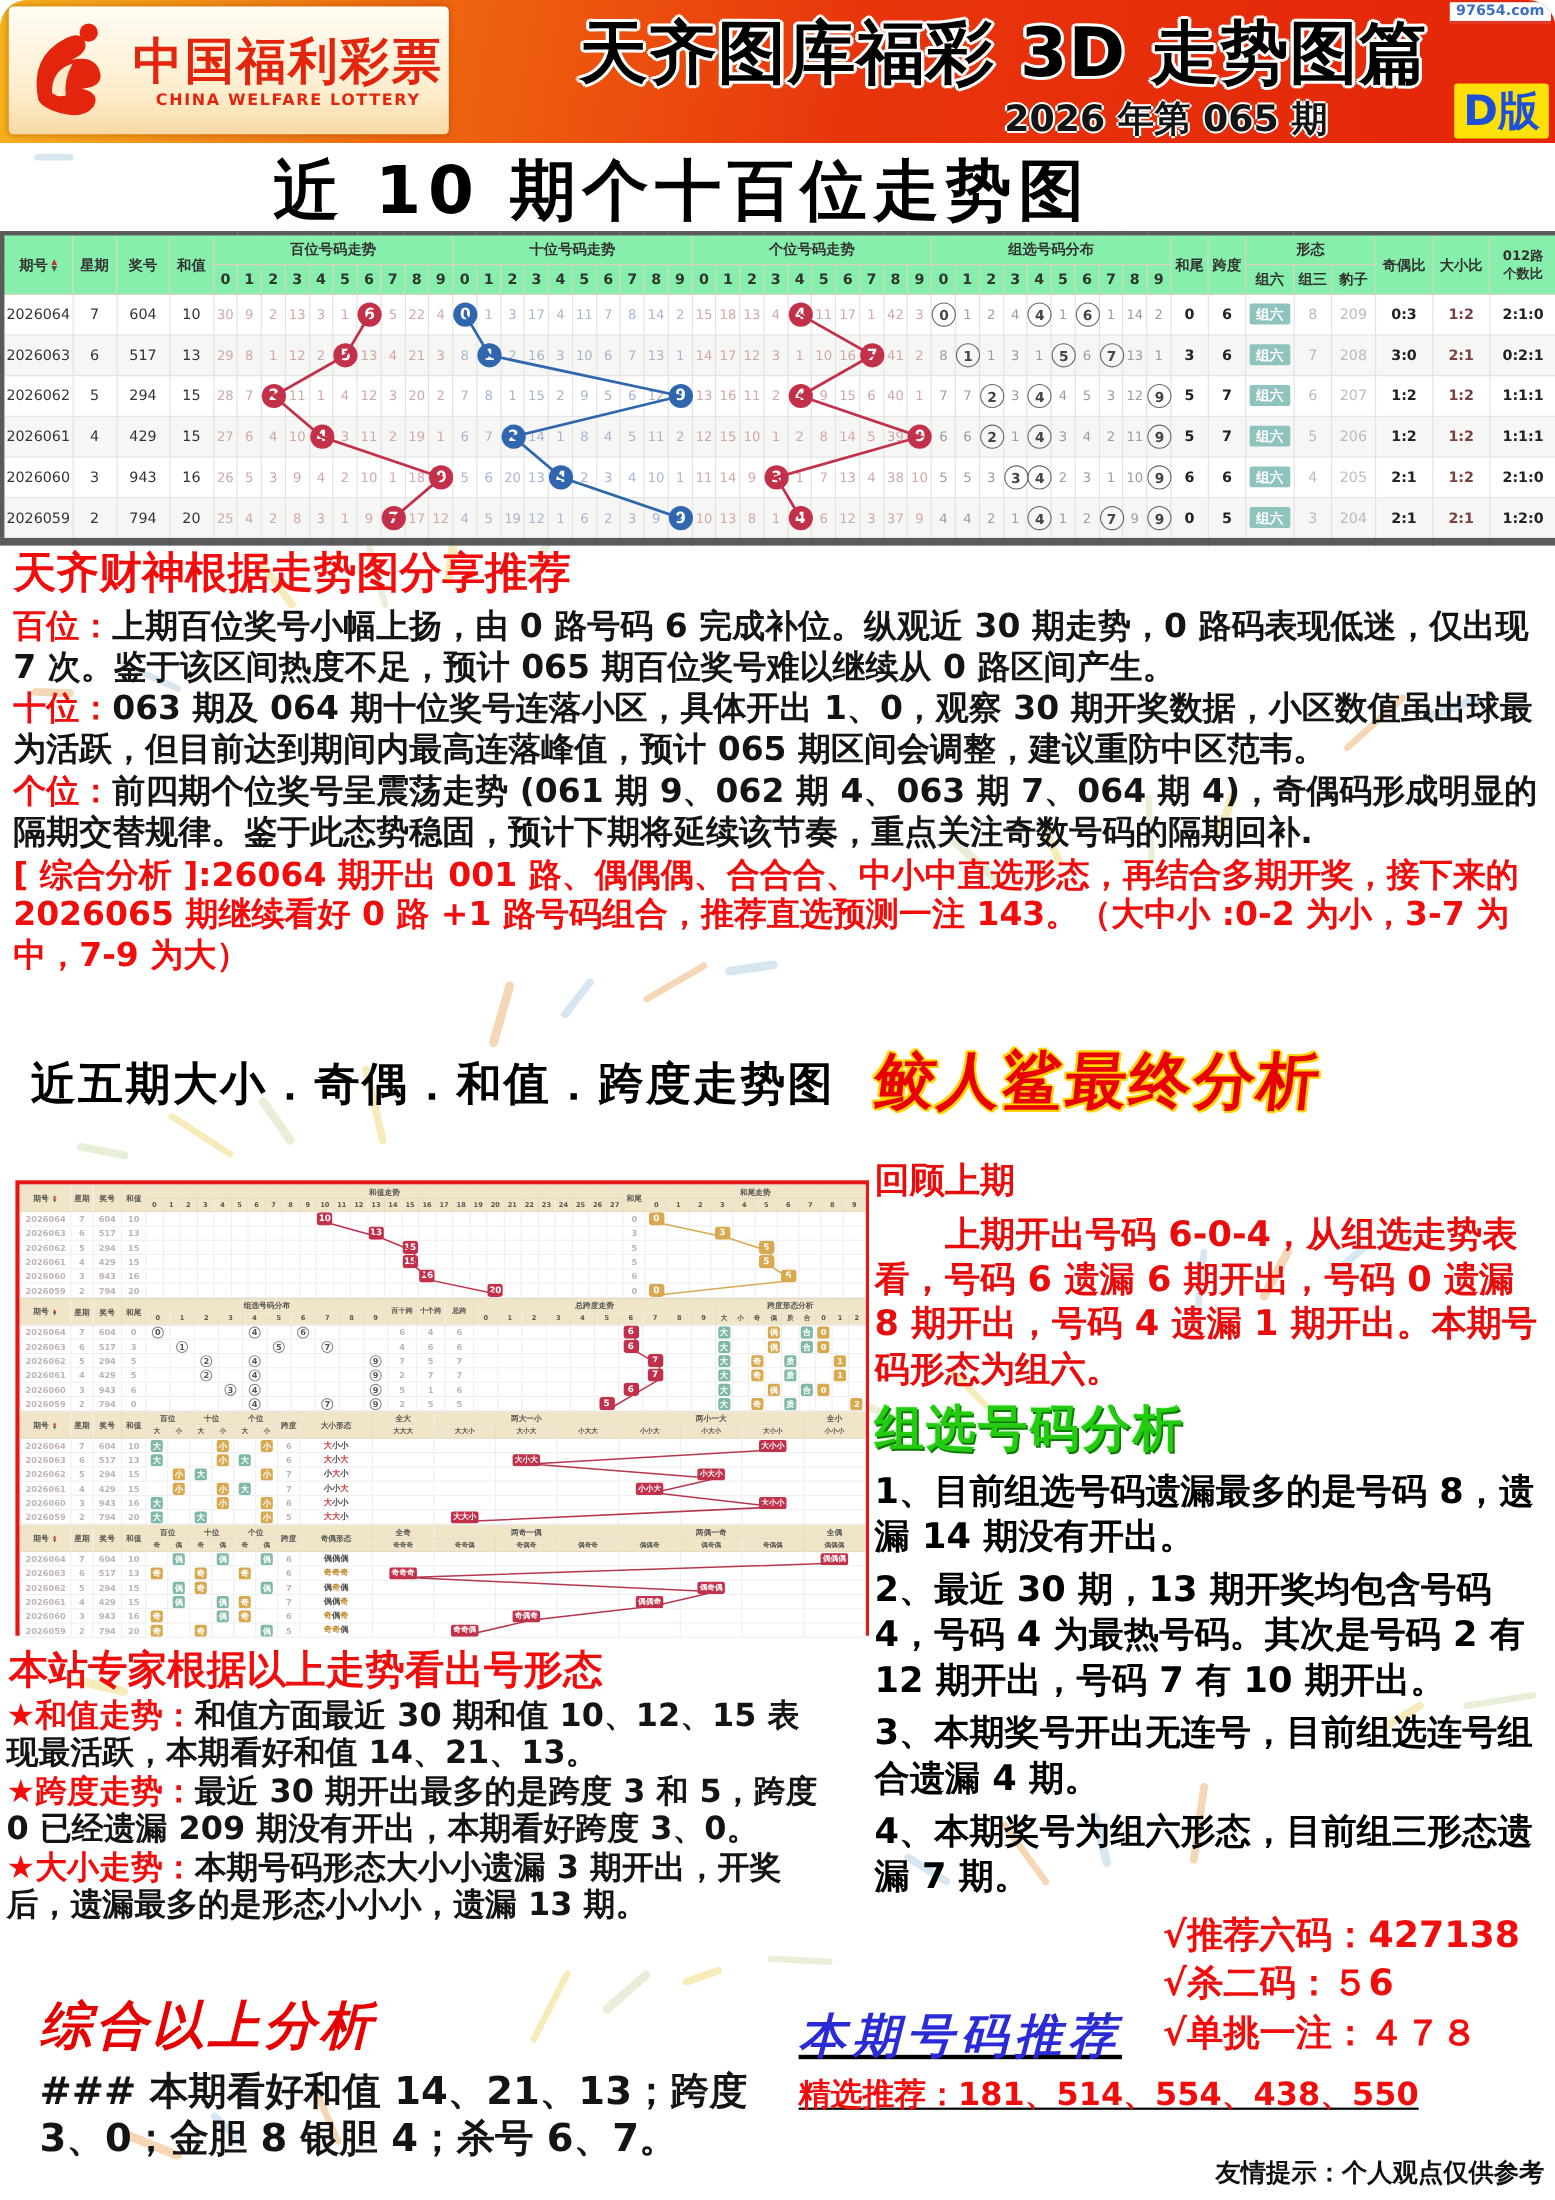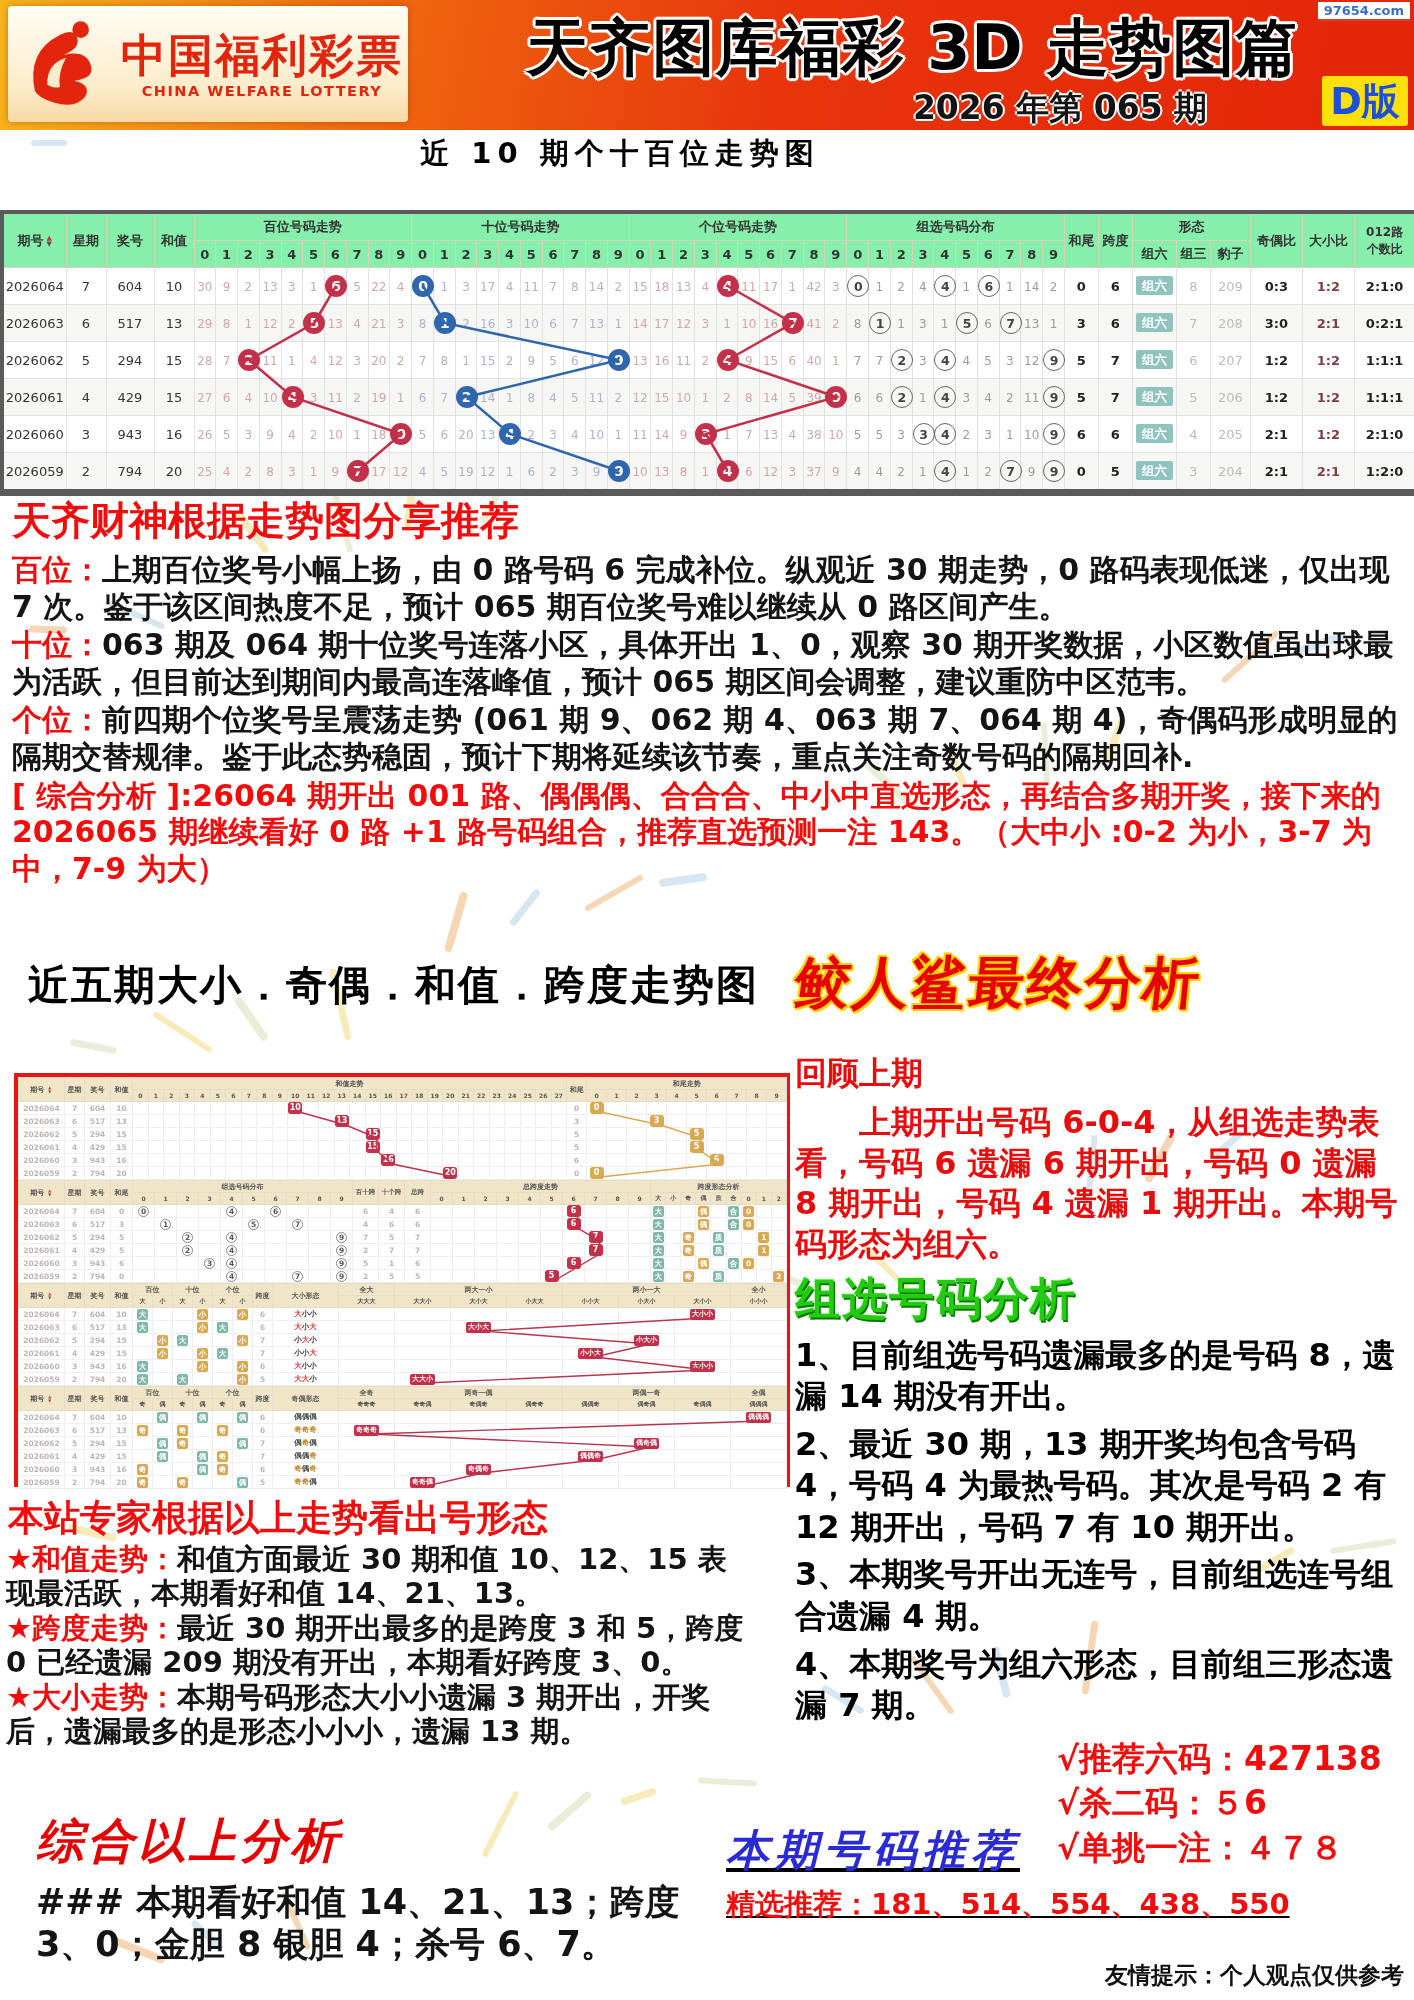--- a/index.html
+++ b/index.html
@@ -1,17 +1,17 @@
 <!DOCTYPE html>
 <html><head>
 <meta charset="utf-8">
 <style>
   html,body{margin:0;padding:0;}
   body{font-family:"DejaVu Sans",sans-serif;}
-  .page{position:relative;width:1414px;height:2000px;background:#fff;overflow:hidden;}
+  .page{position:relative;width:1414px;height:2000px;background:#fff;overflow:hidden;border-radius:25px;}
   #confetti{position:absolute;inset:0;z-index:0;}
   .confetti-bar{position:absolute;border-radius:4px;opacity:.85;}
   
   .banner{position:absolute;top:0;left:0;width:1414px;height:130px;z-index:3;
     background:linear-gradient(100deg,#f7b41c 0%,#ef6a10 26%,#e8350c 55%,#e32508 100%);}
   .site-tag{position:absolute;top:2px;right:4px;background:#fff;color:#3b6fc4;font-size:13px;
     font-weight:bold;padding:1px 6px;border-bottom:2px solid #e03a2a;}
   .logo-box{position:absolute;top:6px;left:8px;width:400px;height:116px;border-radius:4px;
     background:linear-gradient(180deg,#fffdf4 0%,#fdeccb 70%,#f7d9a4 100%);
     display:flex;align-items:center;box-shadow:0 0 6px rgba(120,40,0,.4);}
@@ -22,21 +22,21 @@
   .main-title{position:absolute;top:6px;left:425px;width:975px;text-align:center;
     font-size:62px;font-weight:900;color:#000;letter-spacing:1px;white-space:nowrap;
     text-shadow:-3px 0 0 #fff,3px 0 0 #fff,0 -3px 0 #fff,0 3px 0 #fff,-2px -2px 0 #fff,2px 2px 0 #fff,-2px 2px 0 #fff,2px -2px 0 #fff;}
   .issue-line{position:absolute;top:86px;left:880px;width:360px;text-align:center;
     font-size:33px;font-weight:900;color:#141414;
     text-shadow:-2px 0 0 #fff,2px 0 0 #fff,0 -2px 0 #fff,0 2px 0 #fff;}
   .edition-badge{position:absolute;top:76px;right:6px;width:86px;height:50px;background:#ffe10a;
     color:#1d4fd7;font-size:38px;font-weight:900;text-align:center;line-height:50px;border-radius:3px;}
   
   .sec-title1{position:absolute;top:134px;left:0;width:1240px;margin:0;text-align:center;z-index:2;
-    font-size:29px;font-weight:900;color:#000;letter-spacing:6px;}
+    font-size:60px;font-weight:900;color:#000;letter-spacing:6px;}
   
   #chart1-wrap{position:absolute;top:210px;left:0;width:1414px;z-index:2;}
   table.trend{border-collapse:collapse;table-layout:fixed;width:1414px;background:#fff;
     border:4px solid #5a5a5a;border-bottom:7px solid #5a5a5a;}
   table.trend th{background:#86efac;border:1px solid #d9d2bd;font-size:13px;font-weight:bold;
     color:#333;padding:1px 0;height:24px;}
   table.trend td{border:1px solid #e2e2e2;text-align:center;padding:0;height:36px;font-size:13px;}
   table.trend tr.alt td{background:#f6f6f4;}
   td.id-issue{font-size:14.5px;color:#333;}
   td.id{color:#333;font-size:14px;}

